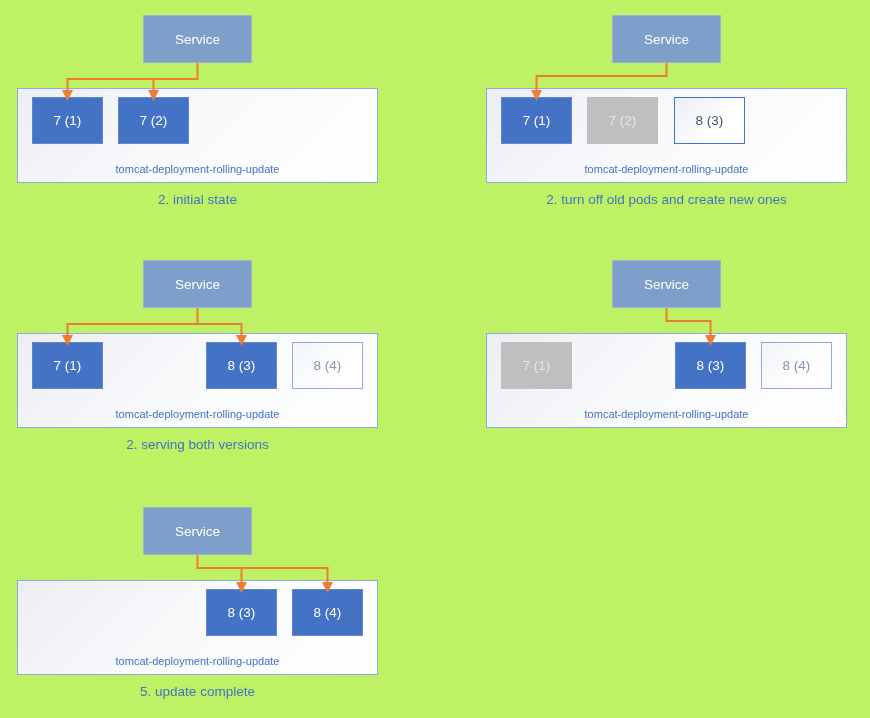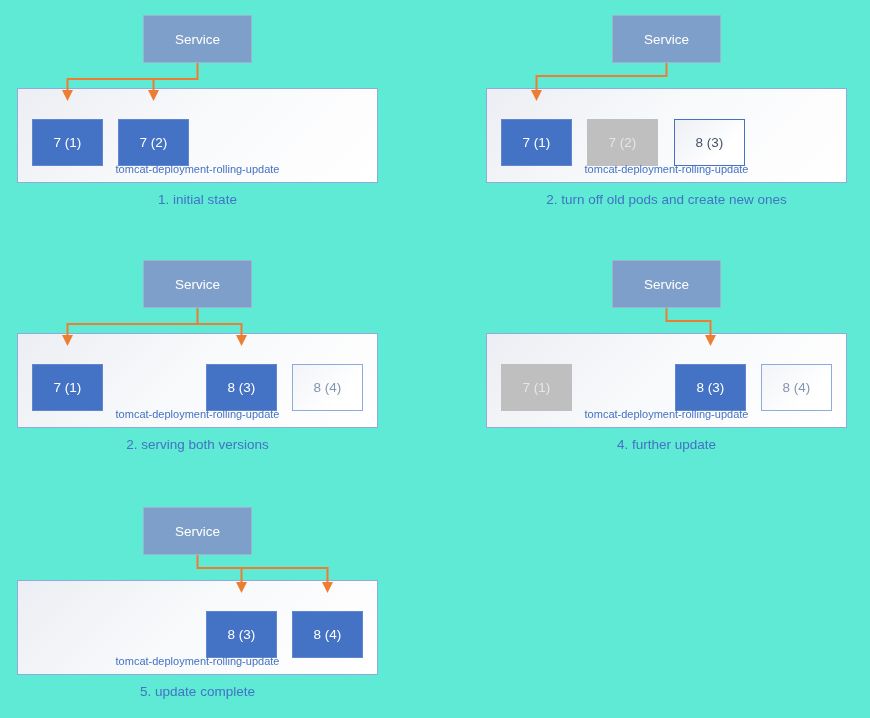--- a/index.html
+++ b/index.html
@@ -6,21 +6,21 @@
     --pod-active:#4472C4;
     --pod-stopped:#BFBFBF;
     --pod-new-border:#8FAADC;
     --service-fill:#7E9FC9;
     --arrow:#ED7D31;
     --accent-text:#4472C4;
     --box-border:#8FAADC;
   }
   html,body{margin:0;padding:0;background:#ffffff;}
   body{font-family:"Liberation Sans","DejaVu Sans",sans-serif;}
-  .canvas{position:relative;width:870px;height:718px;background:#5eead4;overflow:hidden;}
+  .canvas{position:relative;width:870px;height:718px;background:#bef264;overflow:hidden;}
 
   .panel{position:absolute;width:400px;height:230px;}
 
   .service{
     position:absolute;left:143px;top:15px;width:109px;height:48px;
     background:var(--service-fill);
     border:1px solid #9db3d4;
     box-sizing:border-box;
     color:#ffffff;font-size:13.5px;
     display:flex;align-items:center;justify-content:center;
@@ -30,21 +30,21 @@
   .connector path{stroke:var(--arrow);stroke-width:2;fill:none;}
   .connector polygon{fill:var(--arrow);}
 
   .deployment{
     position:absolute;left:17px;top:88px;width:361px;height:95px;
     border:1px solid var(--box-border);
     box-sizing:border-box;
     background:linear-gradient(135deg,#eceef3 0%,#f8f9fb 45%,#ffffff 100%);
   }
   .pod{
-    position:absolute;top:30px;width:71px;height:47px;
+    position:absolute;top:8px;width:71px;height:47px;
     box-sizing:border-box;
     display:flex;align-items:center;justify-content:center;
     font-size:13.5px;
   }
   .pod[data-state="active"]{background:var(--pod-active);border:1px solid #6186ce;color:#ffffff;}
   .pod[data-state="stopped"]{background:var(--pod-stopped);border:1px solid var(--pod-stopped);color:#e6e6e6;}
   .pod[data-state="created"]{background:linear-gradient(135deg,#edeff4 0%,#ffffff 70%);border:1px solid #4472C4;color:#44546A;}
   .pod[data-state="pending"]{background:linear-gradient(135deg,#f2f4f8 0%,#ffffff 70%);border:1px solid var(--pod-new-border);color:#8496B0;}
 
   .dep-label{
@@ -67,21 +67,21 @@
       <path d="M197.5 3 V19 H67.5 V31"></path>
       <path d="M153.5 19 V31"></path>
       <polygon points="62,30 73,30 67.5,41"></polygon>
       <polygon points="148,30 159,30 153.5,41"></polygon>
     </svg>
     <div class="deployment">
       <div class="pod" style="left:14px" data-state="active">7 (1)</div>
       <div class="pod" style="left:100px" data-state="active">7 (2)</div>
       <div class="dep-label">tomcat-deployment-rolling-update</div>
     </div>
-    <div class="caption">1. initial state</div>
+    <div class="caption">2. initial state</div>
   </section>
 
   <section class="panel" style="left:469px;top:0;">
     <div class="service">Service</div>
     <svg class="connector" viewBox="0 0 400 43">
       <path d="M197.5 3 V16 H67.5 V31"></path>
       <polygon points="62,30 73,30 67.5,41"></polygon>
     </svg>
     <div class="deployment">
       <div class="pod" style="left:14px" data-state="active">7 (1)</div>
@@ -114,21 +114,20 @@
     <svg class="connector" viewBox="0 0 400 43">
       <path d="M197.5 3 V16 H241.5 V31"></path>
       <polygon points="236,30 247,30 241.5,41"></polygon>
     </svg>
     <div class="deployment">
       <div class="pod" style="left:14px" data-state="stopped">7 (1)</div>
       <div class="pod" style="left:188px" data-state="active">8 (3)</div>
       <div class="pod" style="left:274px" data-state="pending">8 (4)</div>
       <div class="dep-label">tomcat-deployment-rolling-update</div>
     </div>
-    <div class="caption">4. further update</div>
   </section>
 
   <section class="panel" style="left:0;top:492px;">
     <div class="service">Service</div>
     <svg class="connector" viewBox="0 0 400 43">
       <path d="M197.5 3 V16 H327.5 V31"></path>
       <path d="M241.5 16 V31"></path>
       <polygon points="236,30 247,30 241.5,41"></polygon>
       <polygon points="322,30 333,30 327.5,41"></polygon>
     </svg>

